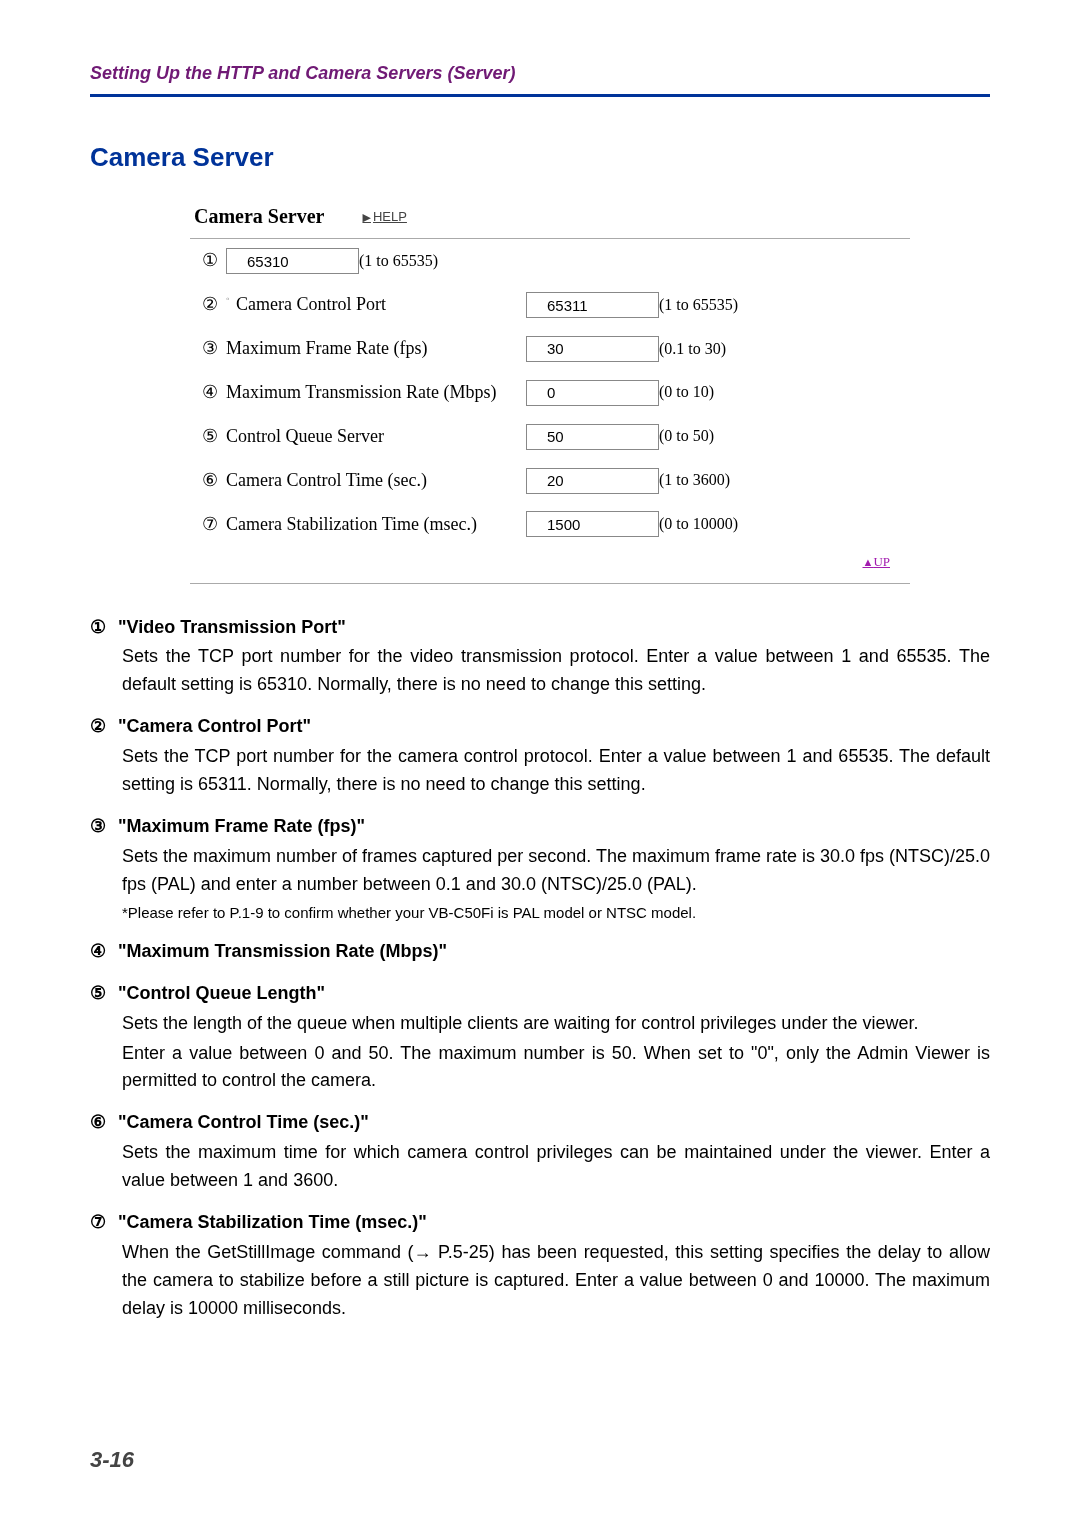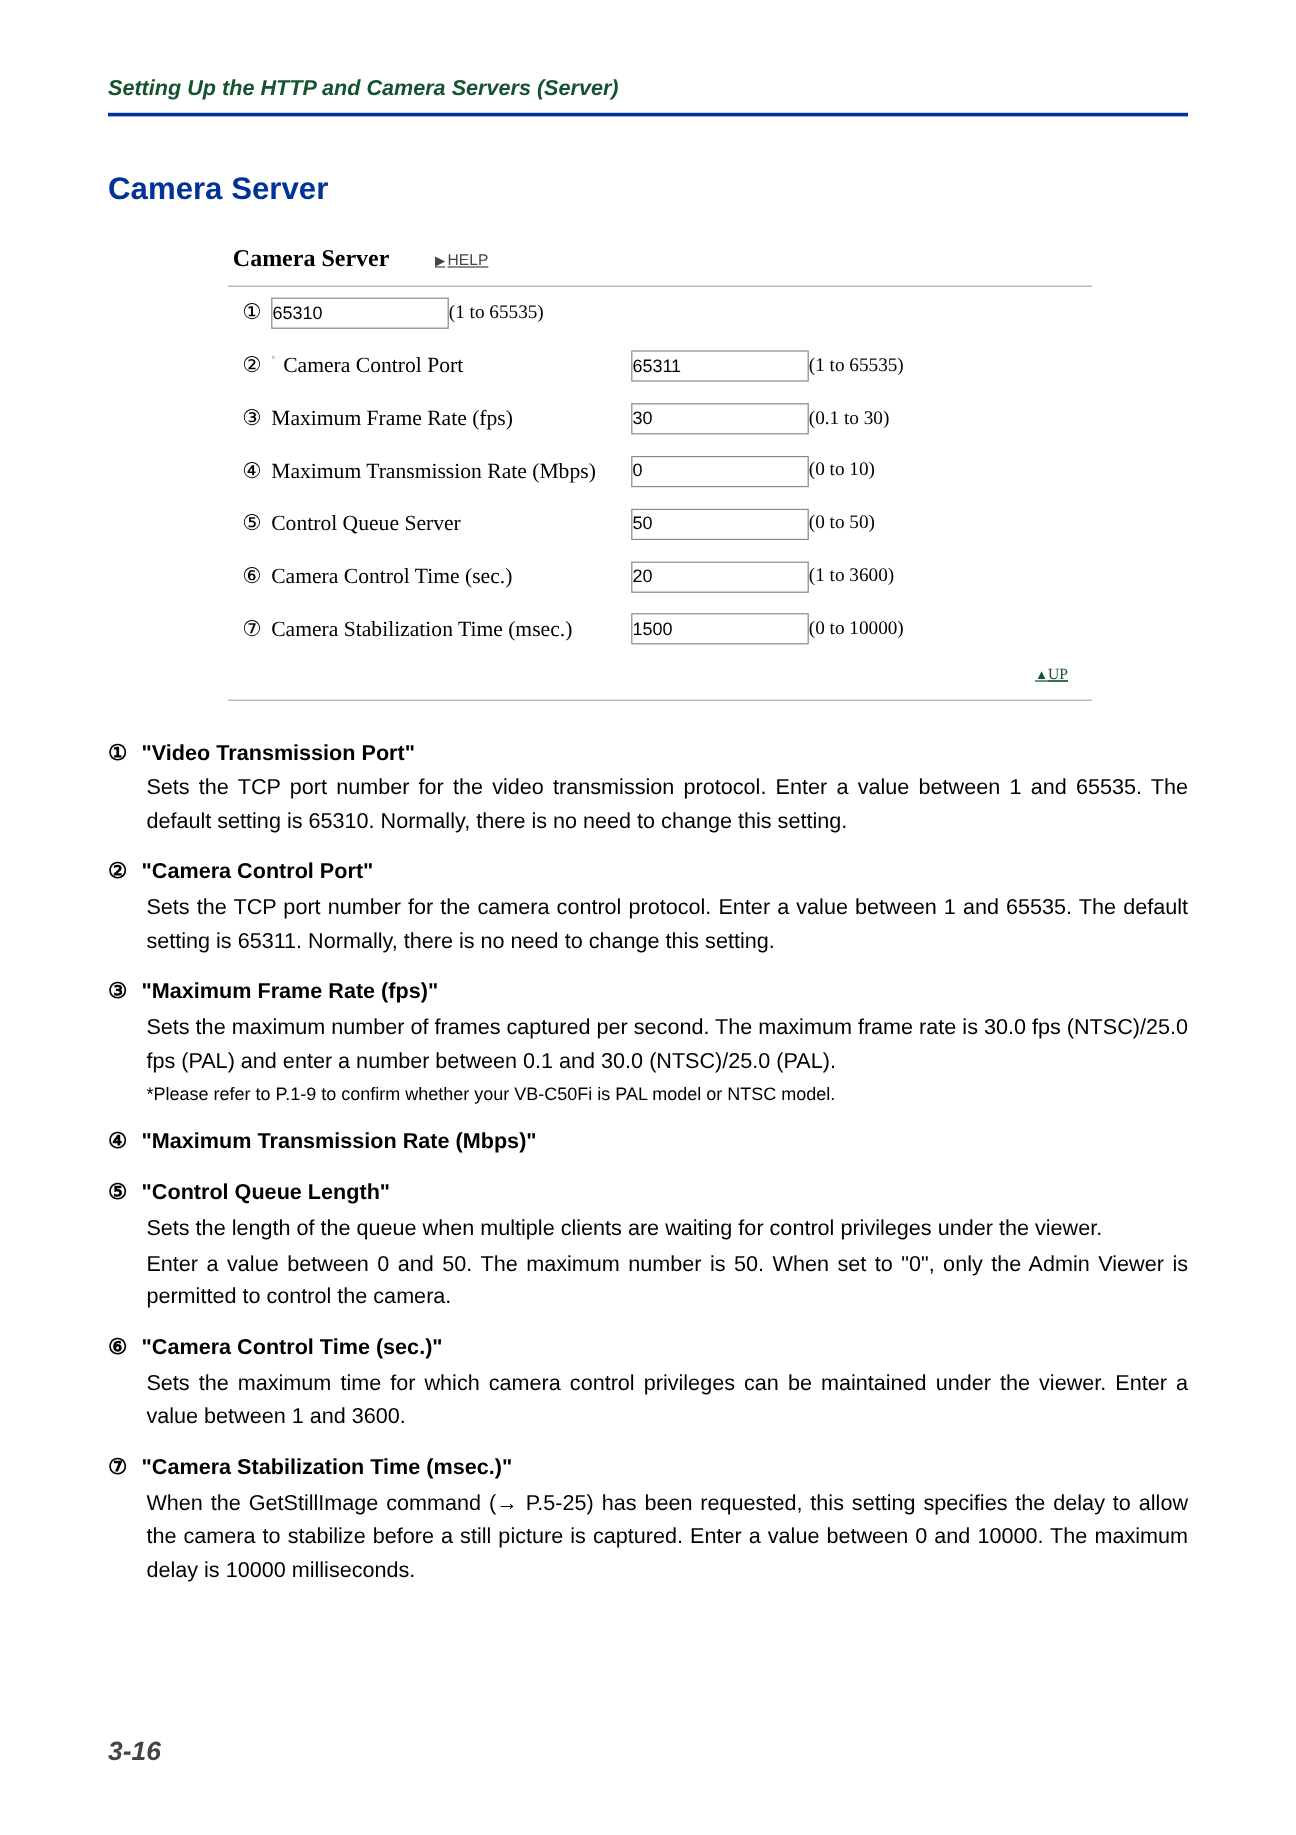--- a/index.html
+++ b/index.html
@@ -13,21 +13,21 @@
     font-size: 18px;
     line-height: 1.55;
   }
   .header-line {
     border-bottom: 3px solid #039;
     margin-bottom: 8px;
   }
   .header-title {
     font-style: italic;
     font-weight: bold;
-    color: #14532d;
+    color: #701a75;
     margin-bottom: 6px;
   }
   .section-heading {
     font-size: 26px;
     font-weight: bold;
     color: #039;
     margin: 40px 0 18px 0;
   }
   .setting-panel {
     margin-left: 100px;
@@ -75,38 +75,38 @@
     color: #777;
     font-size: 10px;
     vertical-align: top;
     margin-right: 2px;
   }
   .setting-row .label {
     width: 300px;
     flex-shrink: 0;
   }
   .setting-row input {
-    width: 148px;
+    width: 133px;
     height: 26px;
-    padding: 2px 0;
+    padding: 2px 20px;
     font-family: Arial, sans-serif;
     font-size: 15px;
     border: 1px solid #888;
     background: #fff;
   }
   .setting-row .range {
     font-size: 16px;
   }
   .up-link {
     text-align: right;
     padding: 6px 20px 10px 0;
     font-family: "Times New Roman", serif;
     font-size: 13px;
   }
-  .up-link a { color: #14532d; }
+  .up-link a { color: #a21caf; }
   .up-triangle { font-size: 11px; }
   .descriptions { margin-top: 30px; }
   .desc-block { margin-bottom: 14px; }
   .desc-heading {
     font-weight: bold;
     margin-bottom: 2px;
   }
   .desc-text {
     margin-left: 32px;
     text-align: justify;

